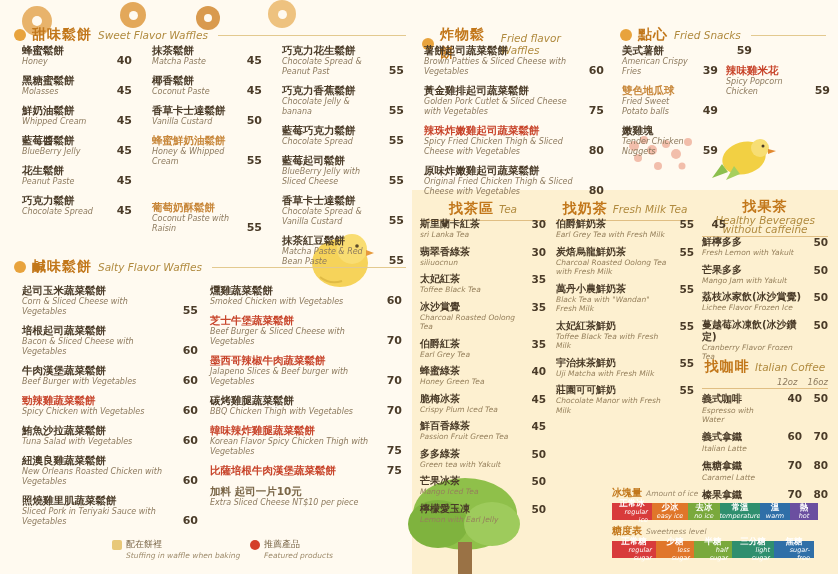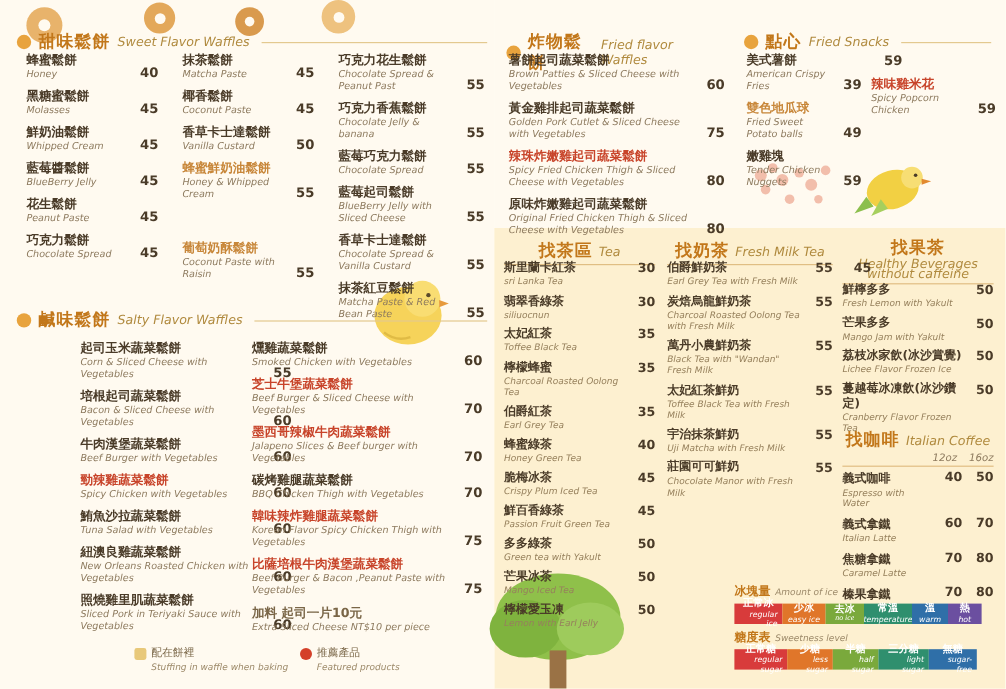--- a/index.html
+++ b/index.html
@@ -262,21 +262,21 @@
 
   <div class="col" style="left:14px; top:258px; width:392px;">
     <div class="sec-head">
       <span class="sec-dot"></span>
       <span class="sec-zh">鹹味鬆餅</span>
       <span class="sec-en">Salty Flavor Waffles</span>
       <span class="sec-rule"></span>
     </div>
   </div>
 
-  <div class="col" style="left:22px; top:284px; width:176px;margin-left:45px;">
+  <div class="col" style="left:22px; top:284px; width:176px;">
     <div class="item">
         <div class="txt">
           <div class="zh">起司玉米蔬菜鬆餅</div>
           <div class="en">Corn &amp; Sliced Cheese with Vegetables</div>
         </div>
         <div class="price">55</div>
       </div>
     <div class="item">
         <div class="txt">
           <div class="zh">培根起司蔬菜鬆餅</div>
@@ -353,21 +353,20 @@
     <div class="item hot">
         <div class="txt">
           <div class="zh">韓味辣炸雞腿蔬菜鬆餅</div>
           <div class="en">Korean Flavor Spicy Chicken Thigh with Vegetables</div>
         </div>
         <div class="price">75</div>
       </div>
     <div class="item hot">
         <div class="txt">
           <div class="zh">比薩培根牛肉漢堡蔬菜鬆餅</div>
-          <div class="en">Beef Burger &amp; Bacon ,Peanut Paste with Vegetables</div>
         </div>
         <div class="price">75</div>
       </div>
     <div class="item" style="margin-top:8px;">
         <div class="txt">
           <div class="zh" style="color:#7a6647">加料 起司一片10元</div>
           <div class="en">Extra Sliced Cheese NT$10 per piece</div>
         </div>
         <div class="price"></div>
       </div>
@@ -478,21 +477,21 @@
       </div>
     <div class="d-item">
         <div class="txt">
           <div class="zh">太妃紅茶</div>
           <div class="en">Toffee Black Tea</div>
         </div>
         <div class="price">35</div>
       </div>
     <div class="d-item">
         <div class="txt">
-          <div class="zh">檸檬蜂蜜</div>
+          <div class="zh">冰沙賞覺</div>
           <div class="en">Charcoal Roasted Oolong Tea</div>
         </div>
         <div class="price">35</div>
       </div>
     <div class="d-item">
         <div class="txt">
           <div class="zh">伯爵紅茶</div>
           <div class="en">Earl Grey Tea</div>
         </div>
         <div class="price">35</div>
@@ -683,21 +682,21 @@
     </div>
     <div class="legend-row">
       <div class="chip" style="background:#d83b3b;width:40px;">
           <span class="l1">正常冰</span>
           <span class="l2">regular ice</span>
         </div>
       <div class="chip" style="background:#e0762a;width:36px;">
           <span class="l1">少冰</span>
           <span class="l2">easy ice</span>
         </div>
-      <div class="chip" style="background:#7aa93c;width:32px;font-family:Liberation Serif, serif;">
+      <div class="chip" style="background:#7aa93c;width:32px;">
           <span class="l1">去冰</span>
           <span class="l2">no ice</span>
         </div>
       <div class="chip" style="background:#2f8f6e;width:40px;">
           <span class="l1">常溫</span>
           <span class="l2">temperature</span>
         </div>
       <div class="chip" style="background:#2f6fa8;width:30px;">
           <span class="l1">溫</span>
           <span class="l2">warm</span>

